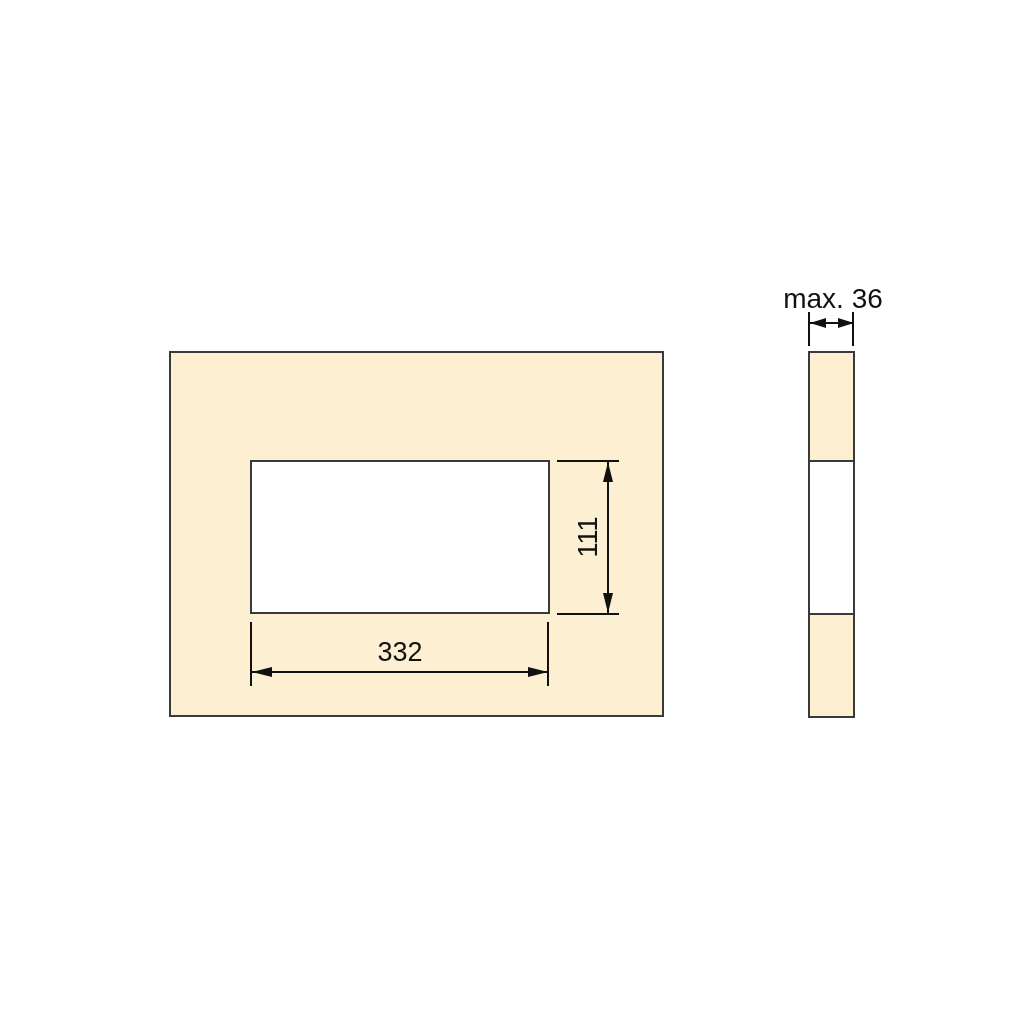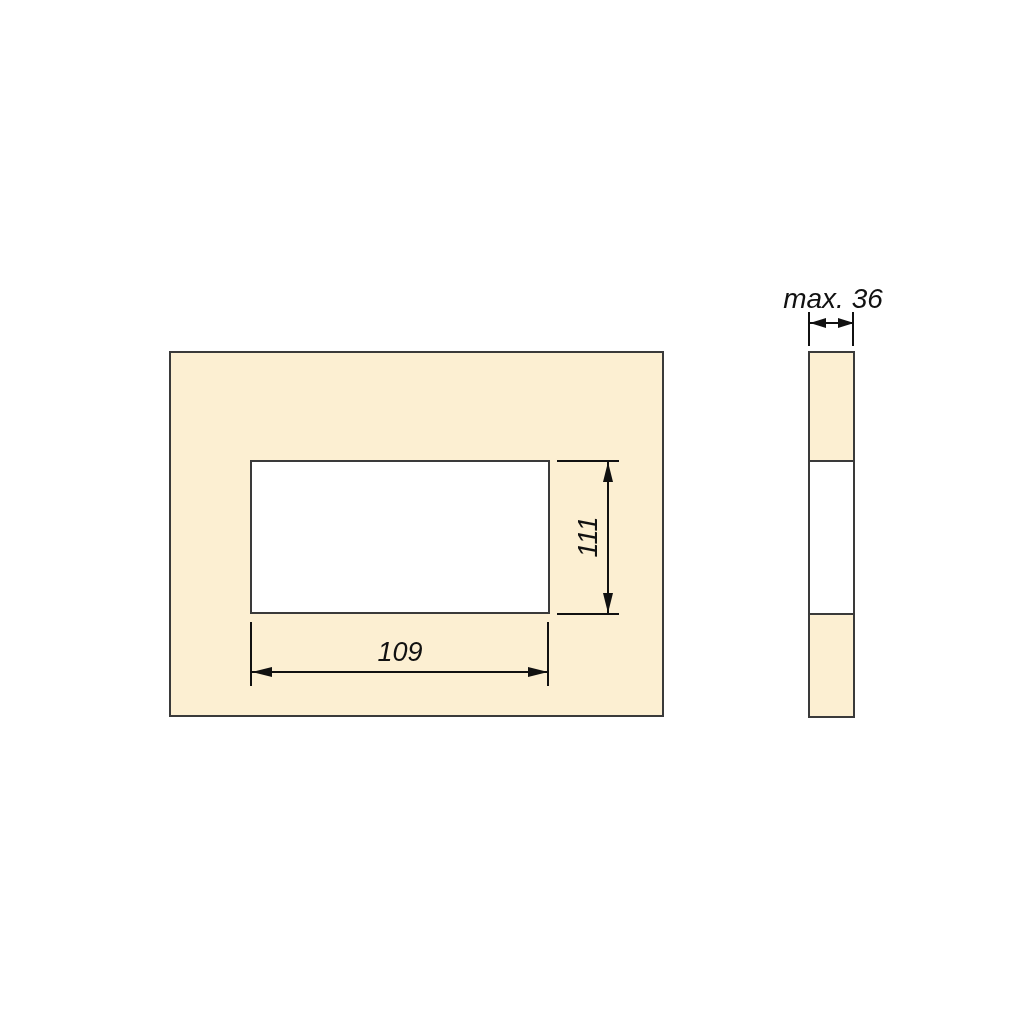--- a/index.html
+++ b/index.html
@@ -49,21 +49,20 @@
   .arrow-left-sm  { border-top: 5px solid transparent; border-bottom: 5px solid transparent; border-right: 16px solid #111111; }
   .arrow-right-sm { border-top: 5px solid transparent; border-bottom: 5px solid transparent; border-left: 16px solid #111111; }
 
   .dim-label {
     position: absolute;
     color: #111111;
     font-size: 27px;
     line-height: 1;
     text-align: center;
     white-space: nowrap;
-    font-style: italic;
   }
   .label-width { left: 340px; top: 639px; width: 120px; }
   .label-height {
     left: 548px; top: 497px;
     width: 80px; height: 80px;
     display: flex; align-items: center; justify-content: center;
     transform: rotate(-90deg);
   }
   .label-thickness { left: 773px; top: 285px; width: 120px; font-size: 28px; }
 </style>
@@ -73,21 +72,21 @@
 <div class="canvas">
 
   <div class="panel front-panel"></div>
   <div class="panel cutout"></div>
 
   <div class="dim-line" style="left:250px; top:622px; width:2px; height:64px;"></div>
   <div class="dim-line" style="left:547px; top:622px; width:2px; height:64px;"></div>
   <div class="dim-line" style="left:252px; top:671px; width:295px; height:2px;"></div>
   <div class="arrow arrow-left" style="left:252px; top:667px;"></div>
   <div class="arrow arrow-right" style="left:528px; top:667px;"></div>
-  <div class="dim-label label-width">109</div>
+  <div class="dim-label label-width">332</div>
 
   <div class="dim-line" style="left:557px; top:460px; width:62px; height:2px;"></div>
   <div class="dim-line" style="left:557px; top:613px; width:62px; height:2px;"></div>
   <div class="dim-line" style="left:607px; top:462px; width:2px; height:151px;"></div>
   <div class="arrow arrow-up" style="left:603px; top:462px;"></div>
   <div class="arrow arrow-down" style="left:603px; top:593px;"></div>
   <div class="dim-label label-height">111</div>
 
   <div class="panel side-panel">
     <div class="side-section side-top"></div>

